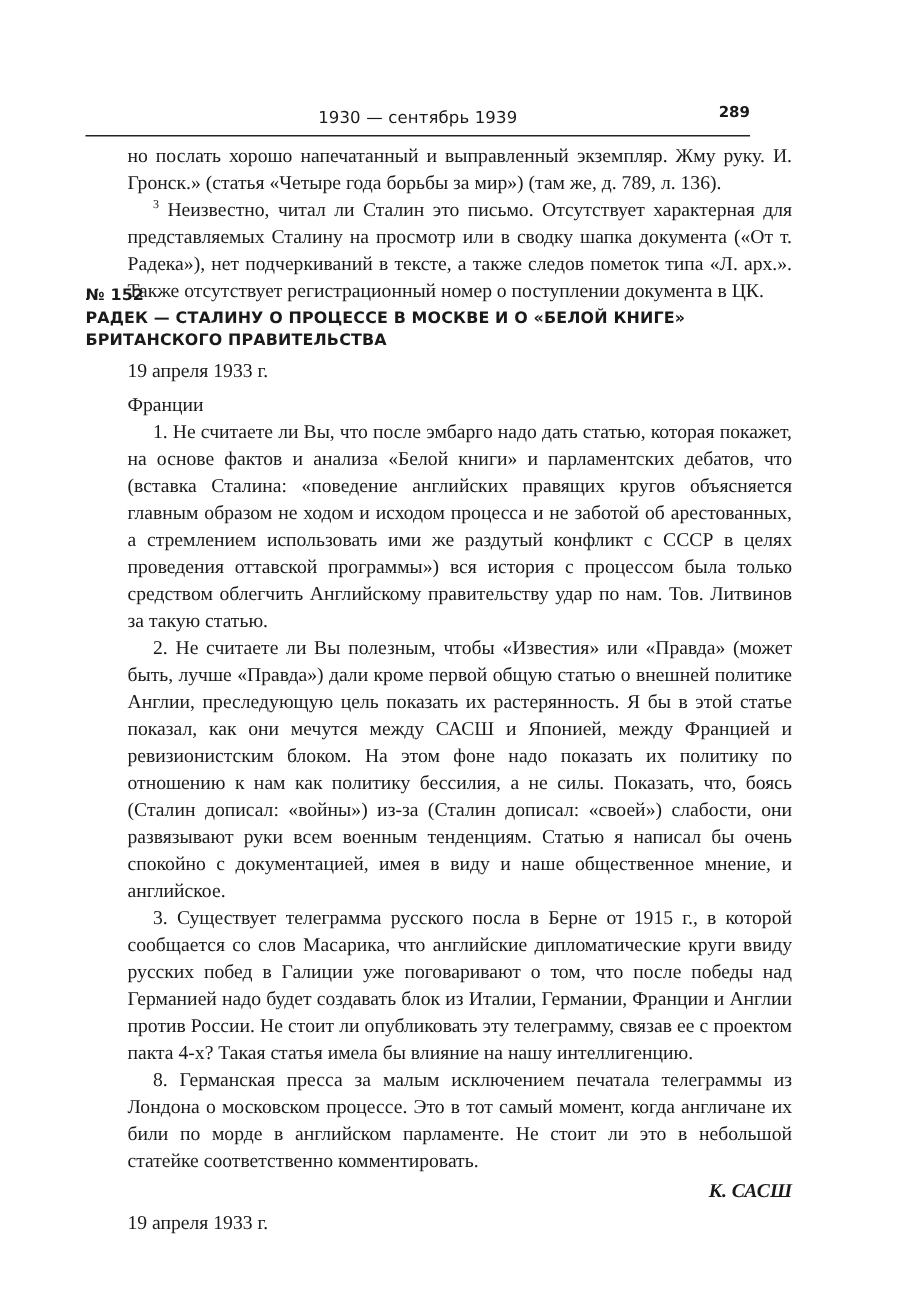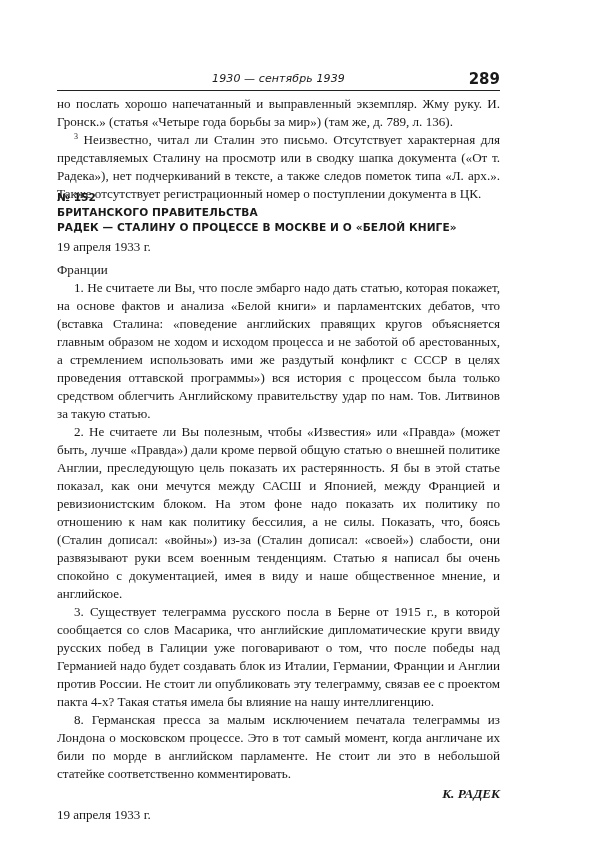--- a/index.html
+++ b/index.html
@@ -5,26 +5,26 @@
   html, body { margin: 0; padding: 0; background: #ffffff; }
   body { width: 600px; height: 868px; position: relative; overflow: hidden; color: #1a1a1a; }
   .page { position: absolute; left: 57px; top: 0; width: 443px; }
   .running-head {
     position: absolute; top: 70px; left: 0; width: 443px; height: 20px;
     border-bottom: 1.5px solid #222;
     font-family: "DejaVu Sans", sans-serif;
   }
   .running-title {
     position: absolute; left: 0; right: 0; top: 2px; text-align: center;
-    font-size: 11px; letter-spacing: 0.1px; font-style: italic;
+    font-size: 11px; letter-spacing: 0.1px;
   }
   .page-number {
-    position: absolute; right: 0; top: 0px; font-size: 15px; font-weight: bold;
+    position: absolute; right: 0; top: 0px; font-size: 10px; font-weight: bold;
   }
-  .serif { font-family: "Liberation Serif", "DejaVu Serif", serif; font-size: 13.1px; line-height: 18px; }
+  .serif { font-family: "Liberation Serif", "DejaVu Serif", serif; font-size: 13.1px; line-height: 18px; margin-left: 28px; }
   .block { position: absolute; left: 0; width: 443px; text-align: justify; }
   p { margin: 0; }
   .indent { text-indent: 17px; }
   .fn-sup { font-size: 8px; vertical-align: super; line-height: 0; }
   .doc-head {
     font-family: "DejaVu Sans", sans-serif; font-weight: bold;
     font-size: 10.6px; line-height: 15px; letter-spacing: 0.1px;
   }
   .italic { }
   .signature { text-align: right; font-style: italic; font-weight: bold; }
@@ -39,33 +39,33 @@
     <span class="page-number">289</span>
   </div>
 
   <div class="block serif" style="top:95px;">
     <p>но послать хорошо напечатанный и выправленный экземпляр. Жму руку. И. Гронск.» (статья «Четыре года борьбы за мир») (там же, д. 789, л. 136).</p>
     <p class="indent"><span class="fn-sup">3</span><span> Неизвестно, читал ли Сталин это письмо. Отсутствует характерная для представляемых Сталину на просмотр или в сводку шапка документа («От т. Радека»), нет подчеркиваний в тексте, а также следов пометок типа «Л. арх.». Также отсутствует регистрационный номер о поступлении документа в ЦК.</span></p>
   </div>
 
   <div class="block doc-head" style="top:190px;">
     <div>№ 152</div>
+    <div>РАДЕК — СТАЛИНУ О ПРОЦЕССЕ В МОСКВЕ И О «БЕЛОЙ КНИГЕ»</div>
     <div>БРИТАНСКОГО ПРАВИТЕЛЬСТВА</div>
-    <div>РАДЕК — СТАЛИНУ О ПРОЦЕССЕ В МОСКВЕ И О «БЕЛОЙ КНИГЕ»</div>
   </div>
 
   <div class="block serif" style="top:238px;">
     <p class="italic">19 апреля 1933 г.</p>
     <p style="margin-top:5px;">Франции</p>
 
     <p class="indent"><span>1. Не считаете ли Вы, что после эмбарго надо дать статью, которая покажет, на основе фактов и анализа «Белой книги» и парламентских дебатов, что (</span><span class="italic">вставка Сталина</span><span>: «поведение английских правящих кругов объясняется главным образом не ходом и исходом процесса и не заботой об арестованных, а стремлением использовать ими же раздутый конфликт с СССР в целях проведения оттавской программы») вся история с процессом была только средством облегчить Английскому правительству удар по нам. Тов. Литвинов за такую статью.</span></p>
 
     <p class="indent"><span>2. Не считаете ли Вы полезным, чтобы «Известия» или «Правда» (может быть, лучше «Правда») дали кроме первой общую статью о внешней политике Англии, преследующую цель показать их растерянность. Я бы в этой статье показал, как они мечутся между САСШ и Японией, между Францией и ревизионистским блоком. На этом фоне надо показать их политику по отношению к нам как политику бессилия, а не силы. Показать, что, боясь (</span><span class="italic">Сталин дописал</span><span>: «войны») из-за (</span><span class="italic">Сталин дописал</span><span>: «своей») слабости, они развязывают руки всем военным тенденциям. Статью я написал бы очень спокойно с документацией, имея в виду и наше общественное мнение, и английское.</span></p>
 
     <p class="indent">3. Существует телеграмма русского посла в Берне от 1915 г., в которой сообщается со слов Масарика, что английские дипломатические круги ввиду русских побед в Галиции уже поговаривают о том, что после победы над Германией надо будет создавать блок из Италии, Германии, Франции и Англии против России. Не стоит ли опубликовать эту телеграмму, связав ее с проектом пакта 4-х? Такая статья имела бы влияние на нашу интеллигенцию.</p>
     <p class="indent">8. Германская пресса за малым исключением печатала телеграммы из Лондона о московском процессе. Это в тот самый момент, когда англичане их били по морде в английском парламенте. Не стоит ли это в небольшой статейке соответственно комментировать.</p>
 
-    <p class="signature" style="margin-top:2px;">К. РАДЕК</p>
+    <p class="signature" style="margin-top:2px;">К. САСШ</p>
     <p class="italic" style="margin-top:3px;">19 апреля 1933 г.</p>
 
   </div>
 
 </div>
 
 </body></html>

